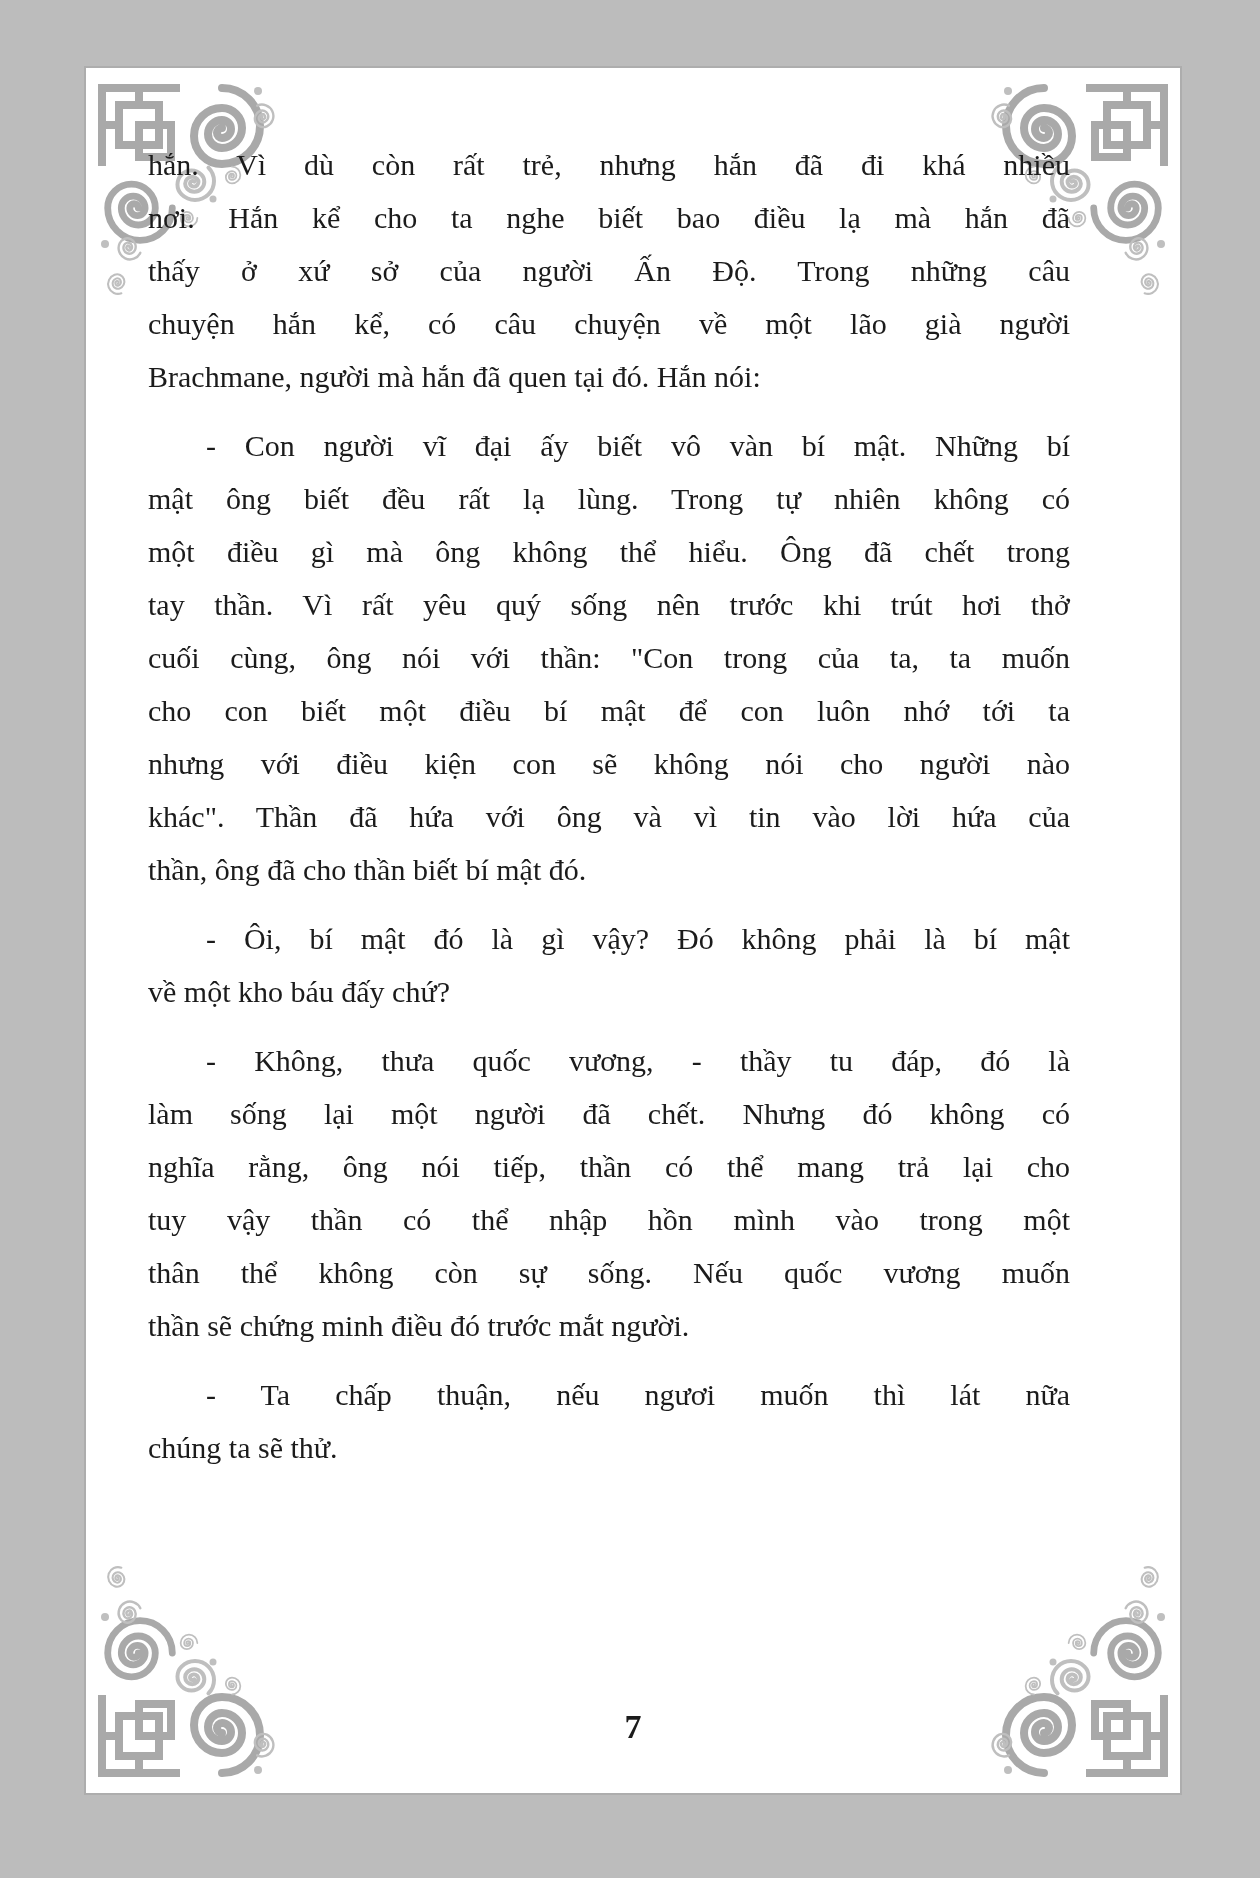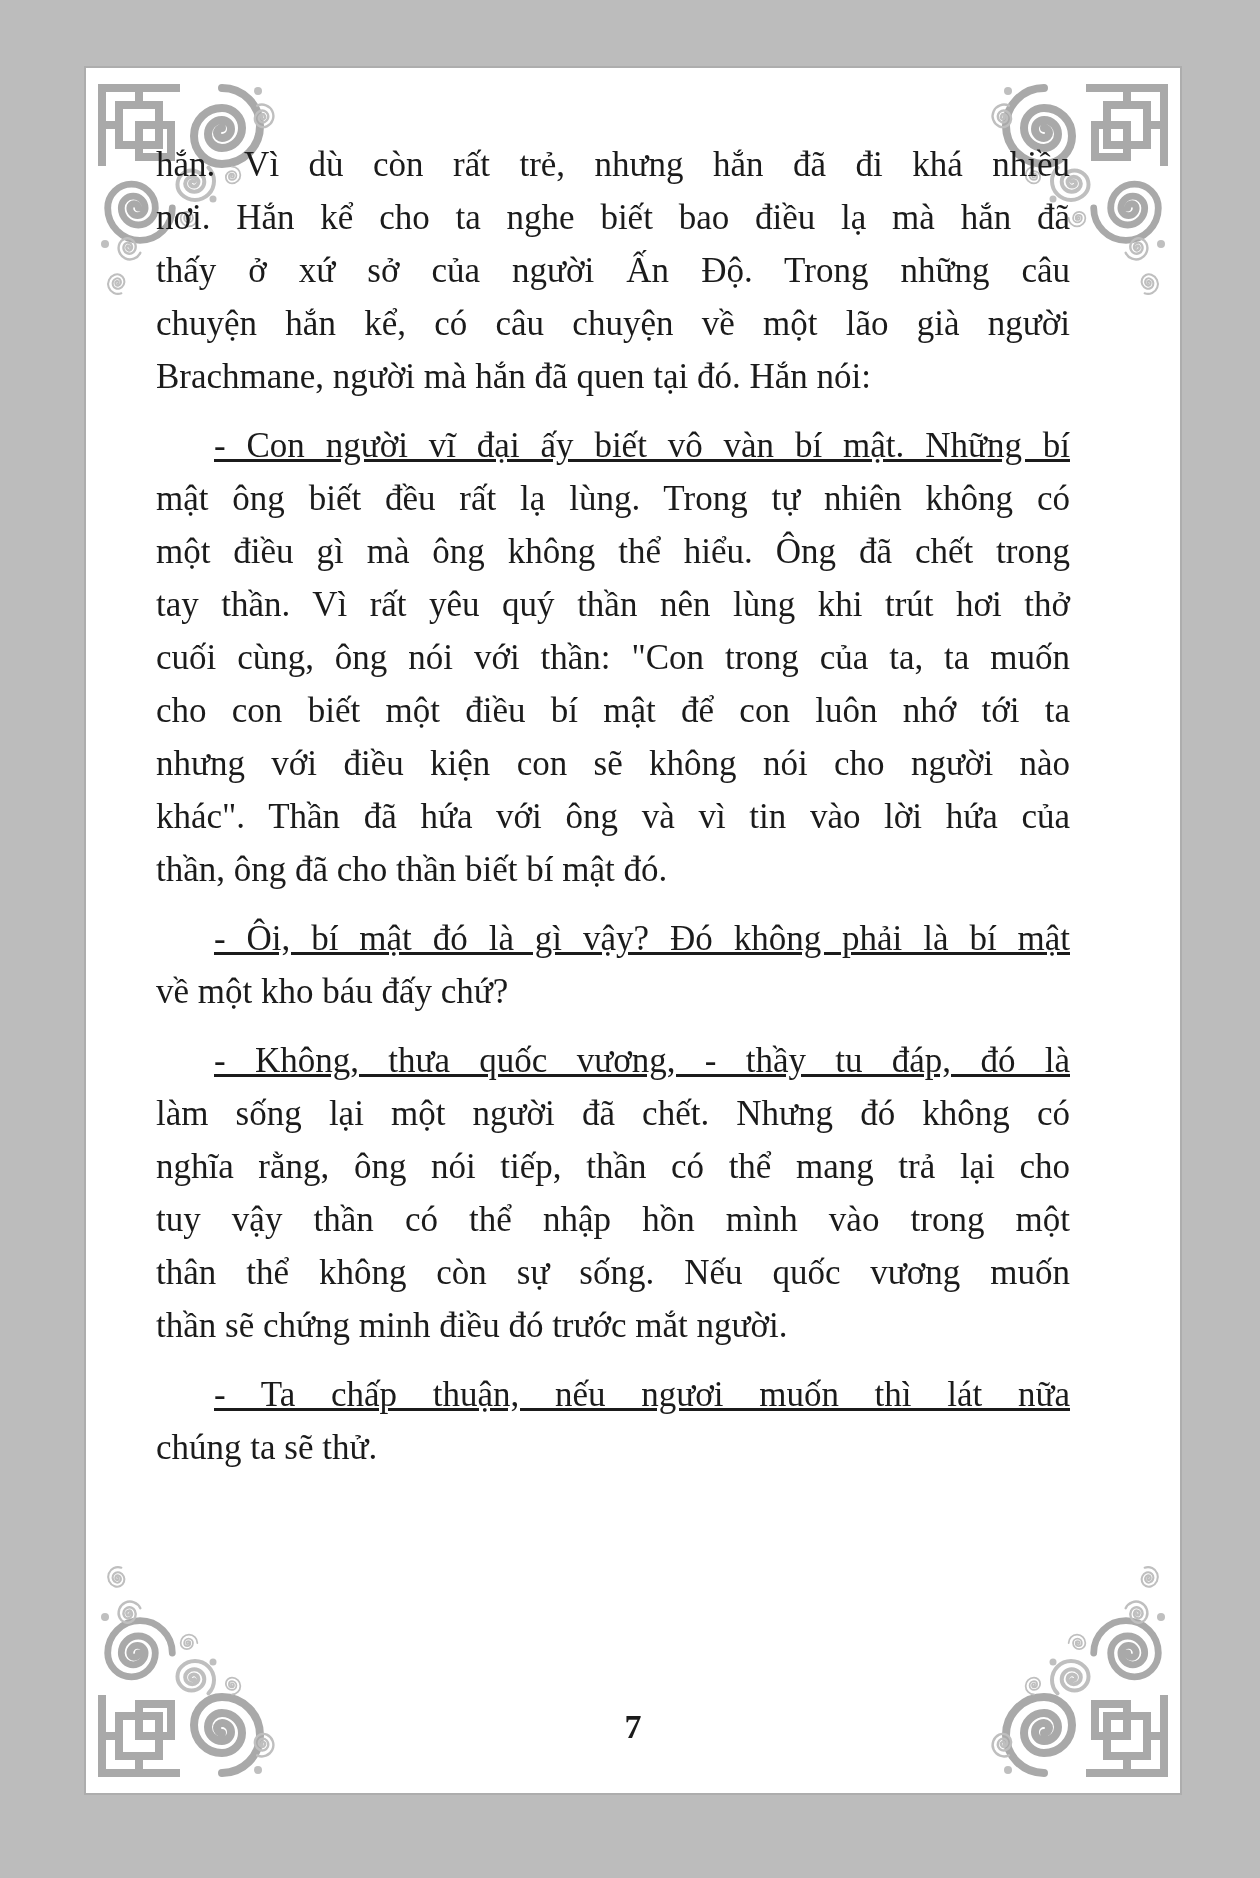--- a/index.html
+++ b/index.html
@@ -18,27 +18,27 @@
     overflow:hidden;
   }
   .canvas{position:relative;width:1260px;height:1878px;}
   .book-page{
     position:absolute;left:84px;top:66px;width:1098px;height:1729px;
     box-sizing:border-box;
     background:var(--page-background);
     border:2px solid var(--page-border);
   }
   .text-block{
-    position:absolute;left:70px;right:110px;top:70px;
-    font-size:35px;line-height:53px;color:var(--text);
+    position:absolute;left:62px;right:110px;top:70px;
+    font-size:30px;line-height:53px;color:var(--text);
   }
   .para{margin:0 0 16px 0;}
   .line{display:block;text-align:justify;text-align-last:justify;}
   .line.last{text-align-last:left;}
-  .para.indent .line:first-child{text-indent:58px;text-decoration:underline;}
+  .para.indent .line:first-child{text-indent:58px;}
   .page-number{
     position:absolute;left:0;right:0;top:1640px;
     text-align:center;font-weight:bold;font-size:34px;color:var(--text);
   }
   svg.orn{position:absolute;width:190px;height:230px;overflow:visible;}
   svg.orn.tl{left:6px;top:10px;}
   svg.orn.tr{right:6px;top:10px;transform:scaleX(-1);}
   svg.orn.bl{left:6px;bottom:10px;transform:scaleY(-1);}
   svg.orn.br{right:6px;bottom:10px;transform:scale(-1,-1);}
   .orn-dark{stroke:var(--ornament);}
@@ -99,21 +99,21 @@
           <span class="line">hắn. Vì dù còn rất trẻ, nhưng hắn đã đi khá nhiều</span>
           <span class="line">nơi. Hắn kể cho ta nghe biết bao điều lạ mà hắn đã</span>
           <span class="line">thấy ở xứ sở của người Ấn Độ. Trong những câu</span>
           <span class="line">chuyện hắn kể, có câu chuyện về một lão già người</span>
           <span class="line last">Brachmane, người mà hắn đã quen tại đó. Hắn nói:</span>
         </p>
         <p class="para indent">
           <span class="line">- Con người vĩ đại ấy biết vô vàn bí mật. Những bí</span>
           <span class="line">mật ông biết đều rất lạ lùng. Trong tự nhiên không có</span>
           <span class="line">một điều gì mà ông không thể hiểu. Ông đã chết trong</span>
-          <span class="line">tay thần. Vì rất yêu quý thần nên lùng khi trút hơi thở</span>
+          <span class="line">tay thần. Vì rất yêu quý sống nên trước khi trút hơi thở</span>
           <span class="line">cuối cùng, ông nói với thần: "Con trong của ta, ta muốn</span>
           <span class="line">cho con biết một điều bí mật để con luôn nhớ tới ta</span>
           <span class="line">nhưng với điều kiện con sẽ không nói cho người nào</span>
           <span class="line">khác". Thần đã hứa với ông và vì tin vào lời hứa của</span>
           <span class="line last">thần, ông đã cho thần biết bí mật đó.</span>
         </p>
         <p class="para indent">
           <span class="line">- Ôi, bí mật đó là gì vậy? Đó không phải là bí mật</span>
           <span class="line last">về một kho báu đấy chứ?</span>
         </p>

